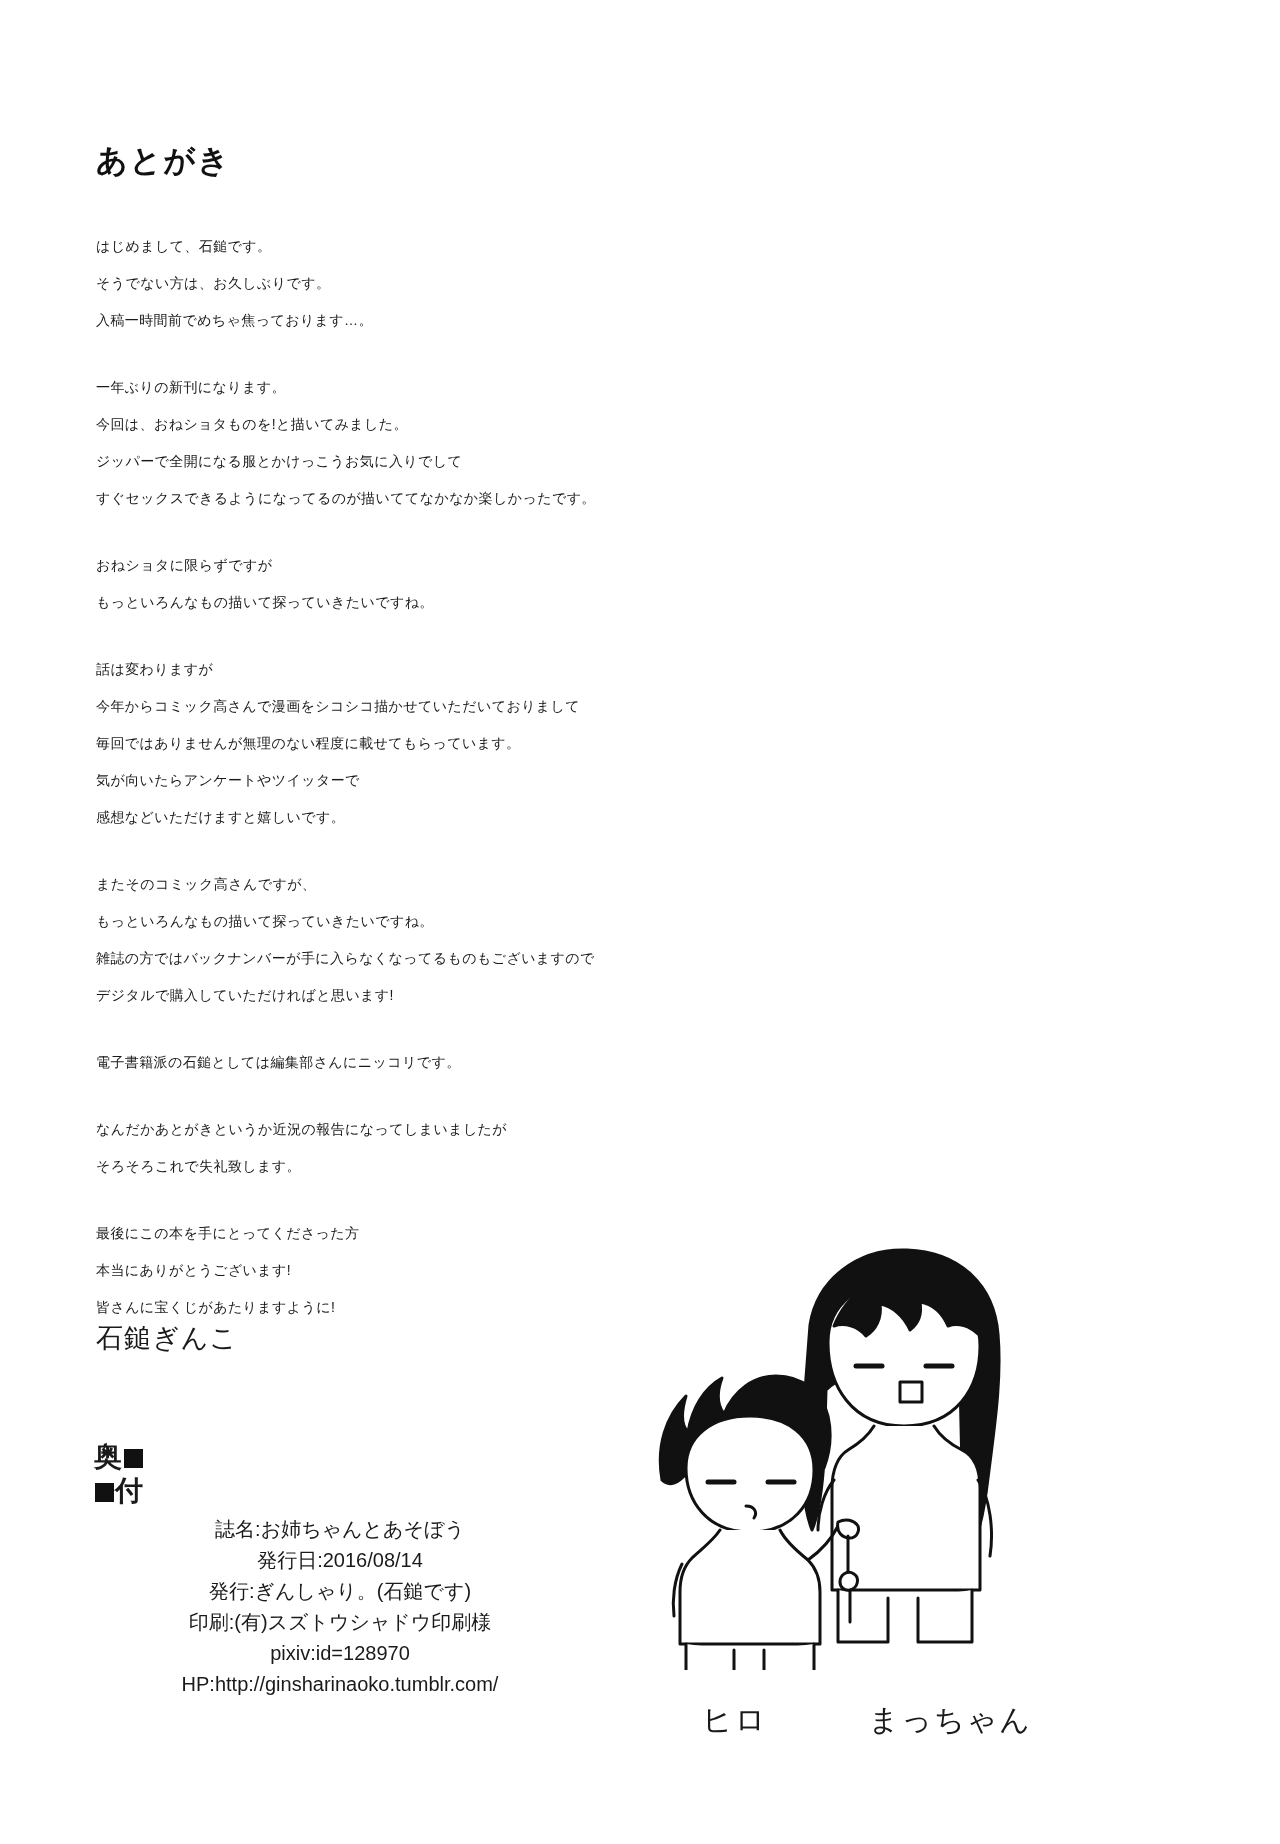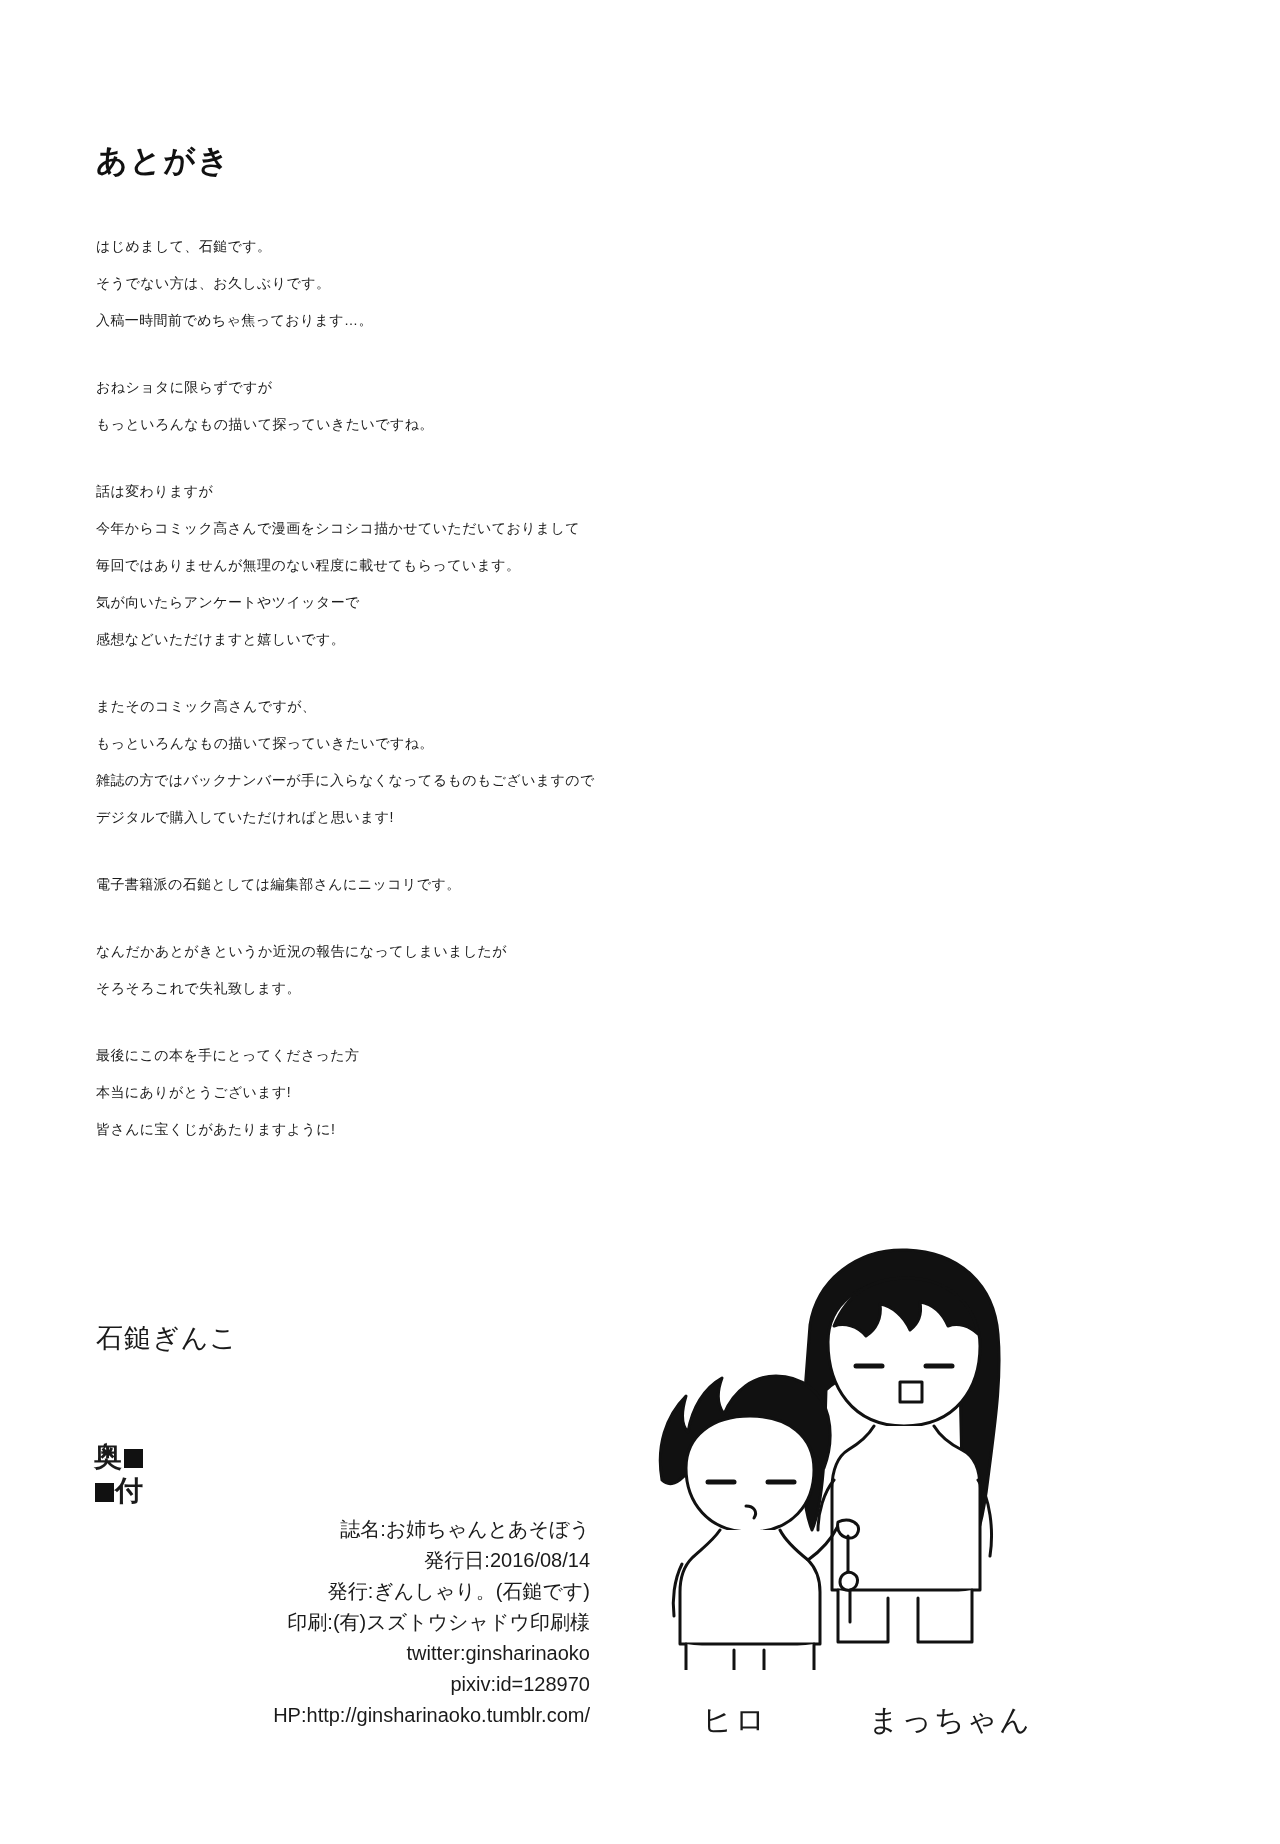--- a/index.html
+++ b/index.html
@@ -89,21 +89,21 @@
     height: 19px;
     background: #111;
     vertical-align: -2px;
     margin: 0 1px;
   }
 
   .colophon-lines {
     margin-top: 2px;
     font-size: 20px;
     line-height: 31px;
-    text-align: right;
+    text-align: center;
     width: 500px;
   }
   .colophon-lines div { white-space: pre; }
 
   
   .illo {
     position: absolute;
     left: 630px;
     top: 1230px;
     width: 430px;
@@ -124,20 +124,24 @@
 <body>
 
 <div class="page">
 
   <div class="afterword-title">あとがき</div>
 
   <div class="afterword-body">
     <p class="para">はじめまして、石鎚です。
 そうでない方は、お久しぶりです。
 入稿一時間前でめちゃ焦っております…。</p>
+    <p class="para">一年ぶりの新刊になります。
+今回は、おねショタものを!と描いてみました。
+ジッパーで全開になる服とかけっこうお気に入りでして
+すぐセックスできるようになってるのが描いててなかなか楽しかったです。</p>
     <p class="para">おねショタに限らずですが
 もっといろんなもの描いて探っていきたいですね。</p>
     <p class="para">話は変わりますが
 今年からコミック高さんで漫画をシコシコ描かせていただいておりまして
 毎回ではありませんが無理のない程度に載せてもらっています。
 気が向いたらアンケートやツイッターで
 感想などいただけますと嬉しいです。</p>
     <p class="para">またそのコミック高さんですが、
 もっといろんなもの描いて探っていきたいですね。
 雑誌の方ではバックナンバーが手に入らなくなってるものもございますので
@@ -155,21 +159,20 @@
   <div class="colophon">
     <div class="colophon-heading">
       <span class="ch-line1"><span>奥</span><span class="sq"></span></span>
       <span class="ch-line2"><span class="sq"></span><span>付</span></span>
     </div>
     <div class="colophon-lines">
       <div>誌名:お姉ちゃんとあそぼう</div>
       <div>発行日:2016/08/14</div>
       <div>発行:ぎんしゃり。(石鎚です)</div>
       <div>印刷:(有)スズトウシャドウ印刷様</div>
-      <div>twitter:ginsharinaoko</div>
       <div>pixiv:id=128970</div>
       <div>HP:http://ginsharinaoko.tumblr.com/</div>
     </div>
   </div>
 
   <div class="illo">
     <svg viewBox="0 0 430 440" width="430" height="440" xmlns="http://www.w3.org/2000/svg">
       <g fill="none" stroke="#111" stroke-width="3" stroke-linecap="round" stroke-linejoin="round">
 
         <path d="M168 95 C175 50 215 18 265 20 C318 22 352 55 356 104

